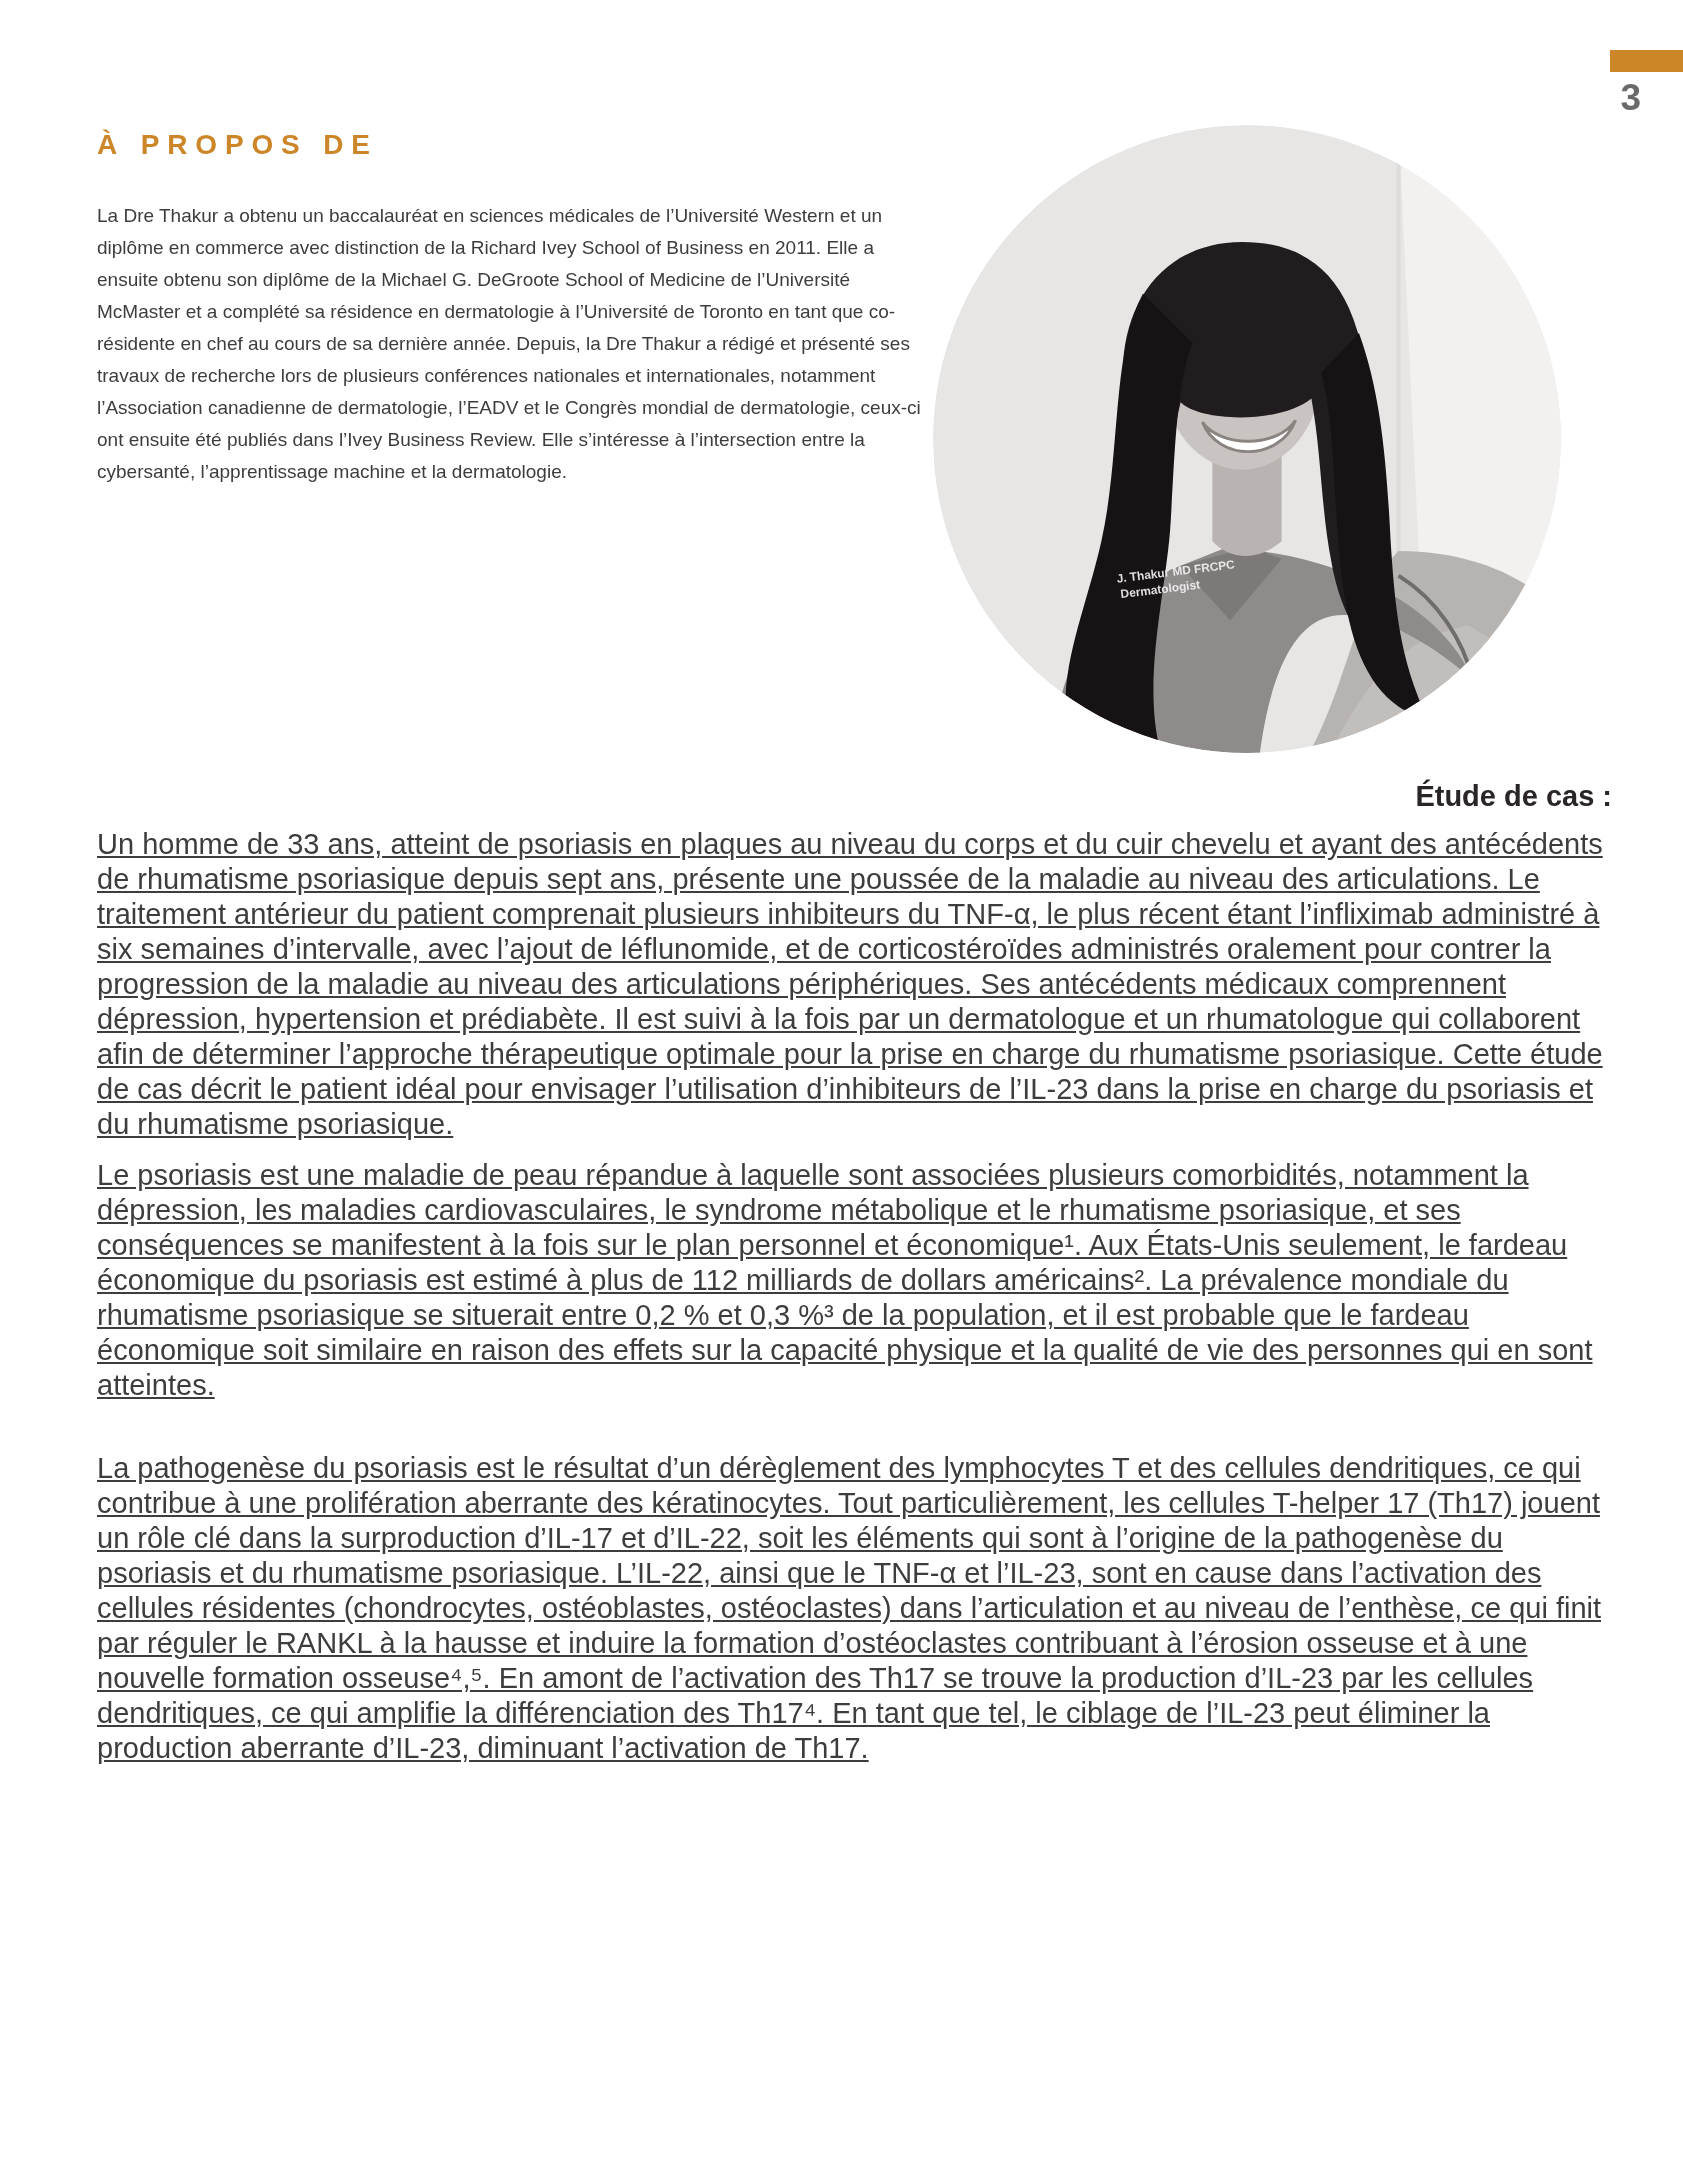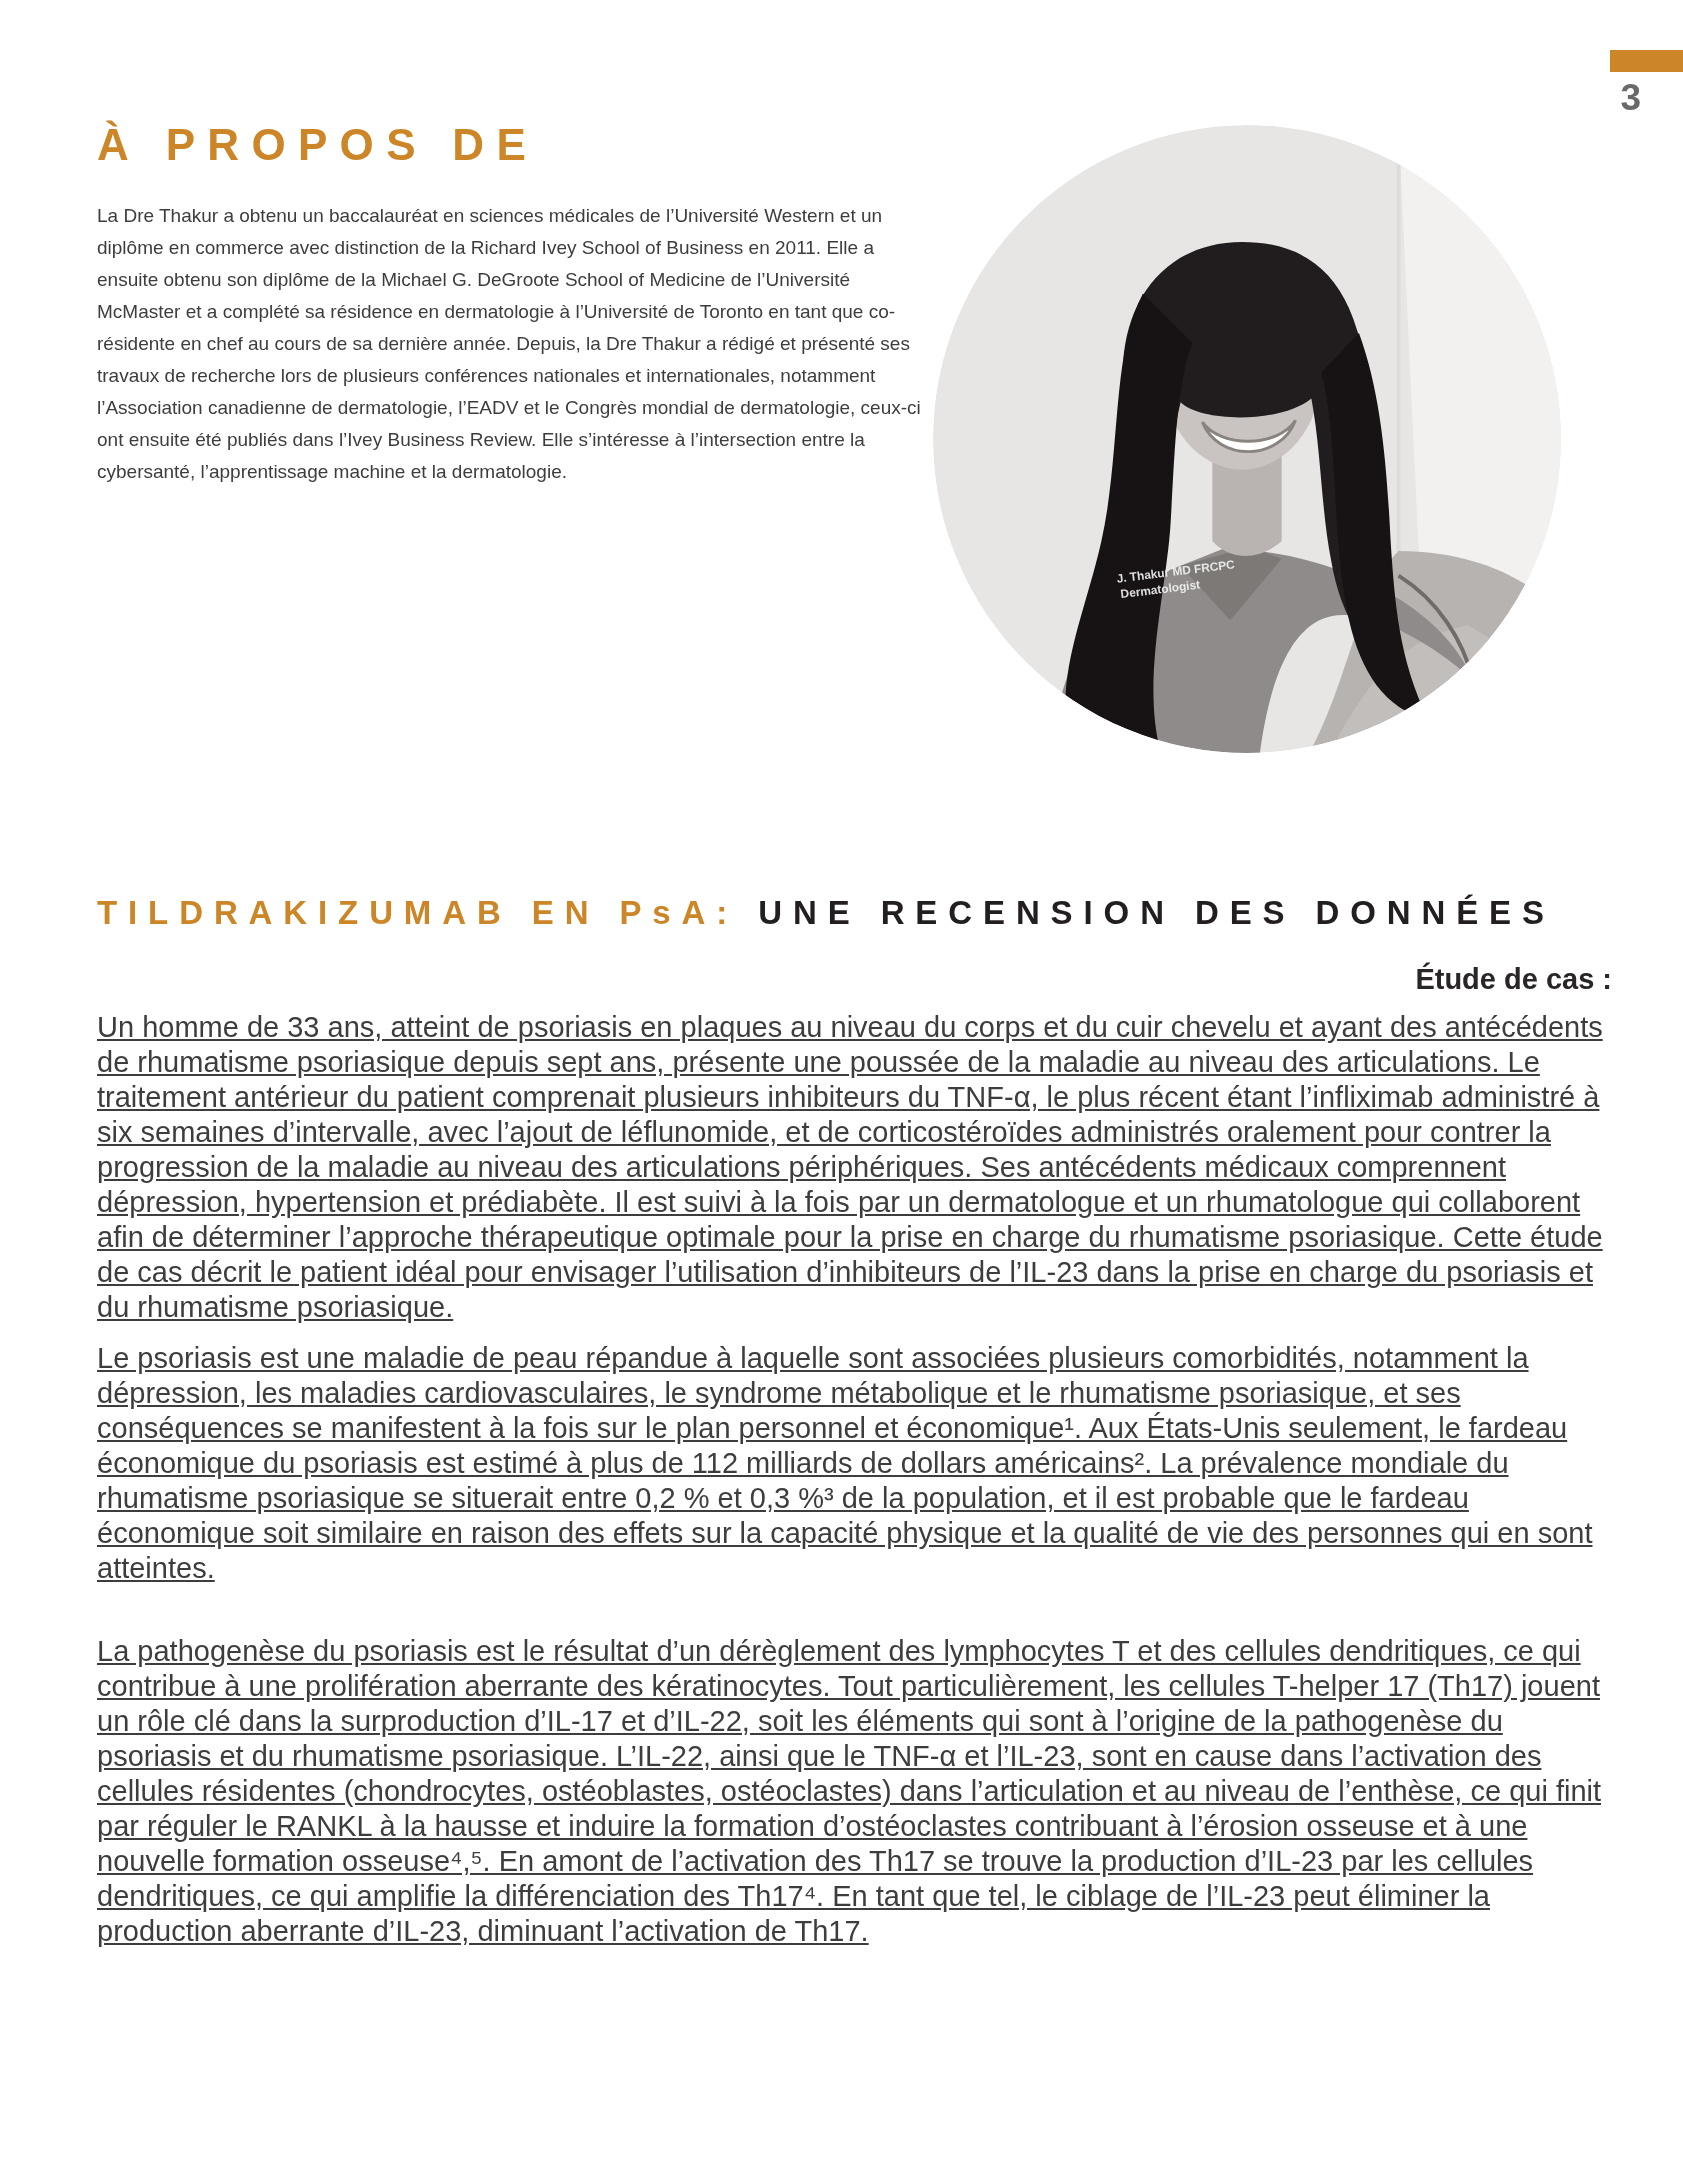--- a/index.html
+++ b/index.html
@@ -16,21 +16,21 @@
 
   
   .about{padding-top:111px;}
   .portrait-float{
     float:right;width:628px;height:628px;margin-top:14px;margin-right:51px;
     border-radius:50%;overflow:hidden;
     shape-outside:circle(314px at 314px 314px);shape-margin:54px;
   }
   .portrait-float svg{display:block;width:628px;height:628px;}
 
-  h1{margin:0;font-weight:700;font-size:44px;line-height:67px;letter-spacing:0.28em;}
+  h1{margin:0;font-weight:700;font-size:28px;line-height:67px;letter-spacing:0.28em;}
   h1 .h1-line{display:block;white-space:nowrap;}
   .h1-orange{color:#CC8628;}
   .h1-dark{color:#231F20;}
 
   .author-name{margin:36px 0 0 0;font-size:28px;font-weight:700;color:#2e2b2c;line-height:34px;}
   .bio{margin:22px 0 0 0;font-size:19px;line-height:32px;color:#3d3d3d;}
 
   
   h2{margin:137px 0 0 0;font-weight:700;font-size:33px;line-height:46px;letter-spacing:0.33em;}
   .h2-orange{color:#CC8628;}
@@ -102,23 +102,20 @@
 
     <h1>
       <span class="h1-line h1-orange">À PROPOS DE</span>
     </h1>
 
 
     <p class="bio">La Dre Thakur a obtenu un baccalauréat en sciences médicales de l’Université Western et un diplôme en commerce avec distinction de la Richard Ivey School of Business en 2011. Elle a ensuite obtenu son diplôme de la Michael G. DeGroote School of Medicine de l’Université McMaster et a complété sa résidence en dermatologie à l’Université de Toronto en tant que co-résidente en chef au cours de sa dernière année. Depuis, la Dre Thakur a rédigé et présenté ses travaux de recherche lors de plusieurs conférences nationales et internationales, notamment l’Association canadienne de dermatologie, l’EADV et le Congrès mondial de dermatologie, ceux-ci ont ensuite été publiés dans l’Ivey Business Review. Elle s’intéresse à l’intersection entre la cybersanté, l’apprentissage machine et la dermatologie.</p>
   </section>
 
   <section>
-    <h2>
-      <span class="h2-orange">TILDRAKIZUMAB EN PsA:</span><span class="h2-dark"> UNE RECENSION DES DONNÉES</span>
-    </h2>
 
     <p class="subhead">Étude de cas :</p>
     <p class="body-para">Un homme de 33 ans, atteint de psoriasis en plaques au niveau du corps et du cuir chevelu et ayant des antécédents de rhumatisme psoriasique depuis sept ans, présente une poussée de la maladie au niveau des articulations. Le traitement antérieur du patient comprenait plusieurs inhibiteurs du TNF-α, le plus récent étant l’infliximab administré à six semaines d’intervalle, avec l’ajout de léflunomide, et de corticostéroïdes administrés oralement pour contrer la progression de la maladie au niveau des articulations périphériques. Ses antécédents médicaux comprennent dépression, hypertension et prédiabète. Il est suivi à la fois par un dermatologue et un rhumatologue qui collaborent afin de déterminer l’approche thérapeutique optimale pour la prise en charge du rhumatisme psoriasique. Cette étude de cas décrit le patient idéal pour envisager l’utilisation d’inhibiteurs de l’IL-23 dans la prise en charge du psoriasis et du rhumatisme psoriasique.</p>
 
     <p class="body-para intro-para">Le psoriasis est une maladie de peau répandue à laquelle sont associées plusieurs comorbidités, notamment la dépression, les maladies cardiovasculaires, le syndrome métabolique et le rhumatisme psoriasique, et ses conséquences se manifestent à la fois sur le plan personnel et économique¹. Aux États-Unis seulement, le fardeau économique du psoriasis est estimé à plus de 112 milliards de dollars américains². La prévalence mondiale du rhumatisme psoriasique se situerait entre 0,2 % et 0,3 %³ de la population, et il est probable que le fardeau économique soit similaire en raison des effets sur la capacité physique et la qualité de vie des personnes qui en sont atteintes.</p>
     <p class="body-para spaced">La pathogenèse du psoriasis est le résultat d’un dérèglement des lymphocytes T et des cellules dendritiques, ce qui contribue à une prolifération aberrante des kératinocytes. Tout particulièrement, les cellules T-helper 17 (Th17) jouent un rôle clé dans la surproduction d’IL-17 et d’IL-22, soit les éléments qui sont à l’origine de la pathogenèse du psoriasis et du rhumatisme psoriasique. L’IL-22, ainsi que le TNF-α et l’IL-23, sont en cause dans l’activation des cellules résidentes (chondrocytes, ostéoblastes, ostéoclastes) dans l’articulation et au niveau de l’enthèse, ce qui finit par réguler le RANKL à la hausse et induire la formation d’ostéoclastes contribuant à l’érosion osseuse et à une nouvelle formation osseuse⁴,⁵. En amont de l’activation des Th17 se trouve la production d’IL-23 par les cellules dendritiques, ce qui amplifie la différenciation des Th17⁴. En tant que tel, le ciblage de l’IL-23 peut éliminer la production aberrante d’IL-23, diminuant l’activation de Th17.</p>
   </section>
 
 </div>
 

